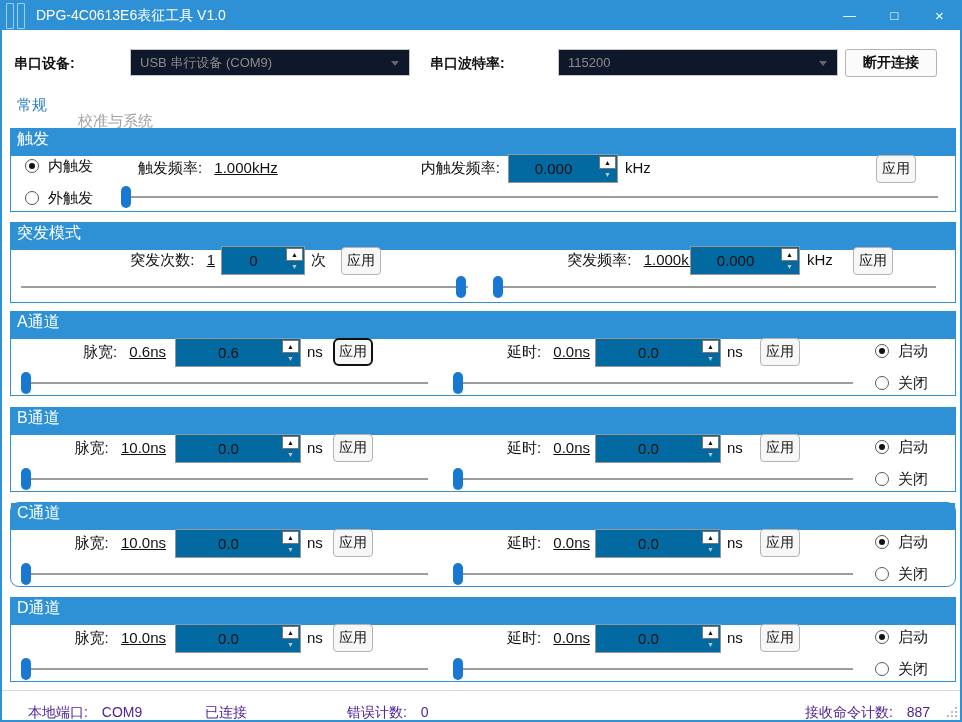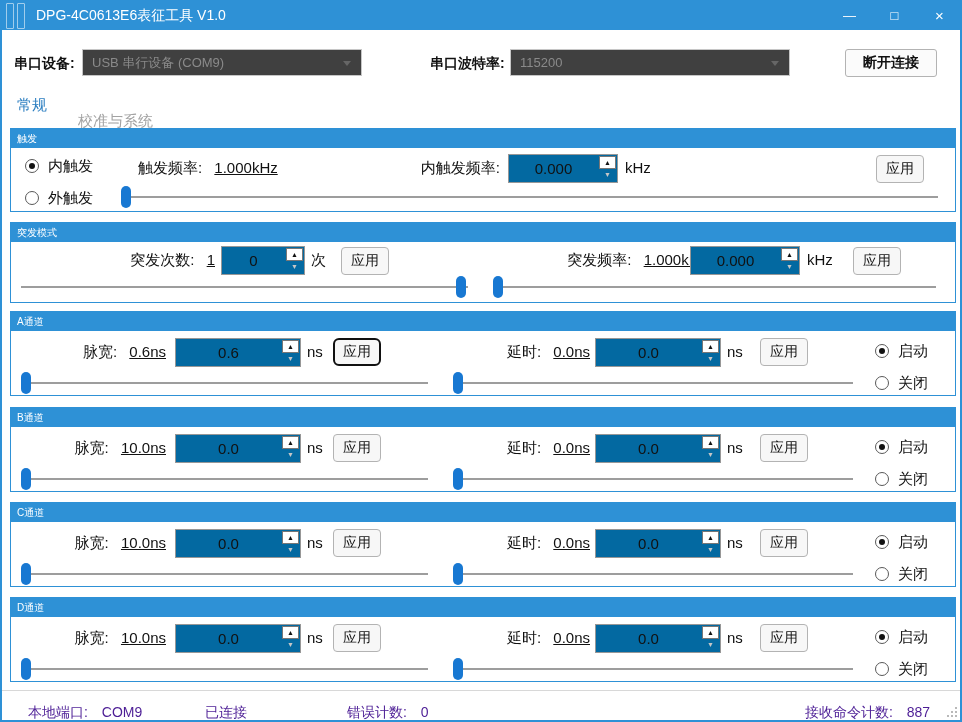--- a/index.html
+++ b/index.html
@@ -12,45 +12,45 @@
   .app-icon{position:absolute;left:4px;top:3px;width:24px;height:24px;}
   .app-icon::before,.app-icon::after{content:"";position:absolute;top:0;width:6px;height:24px;
             border:1px solid rgba(255,255,255,.55);border-radius:1px;}
   .app-icon::before{left:2px}.app-icon::after{left:13px}
   .title-text{position:absolute;left:36px;top:0;line-height:30px;font-size:14px;}
   .win-controls{position:absolute;right:0;top:0;height:30px;display:flex;}
   .win-btn{width:45px;height:30px;display:flex;align-items:center;justify-content:center;
            color:#fff;font-size:13px;cursor:default;}
   
   .tb-label{position:absolute;font-size:14px;font-weight:bold;color:#111;line-height:22px;}
-  .combo{position:absolute;height:27px;background:#404040;border:1px solid #c6c6c6;
-         font-size:13px;color:#8a8a8a;line-height:25px;padding-left:9px;}
+  .combo{position:absolute;height:27px;background:#0f172a;border:1px solid #c6c6c6;
+         font-size:13px;color:#8a8a8a;line-height:25px;padding-left:9px;margin-left:48px;}
   .combo-arrow{position:absolute;right:10px;top:11px;width:0;height:0;
          border-left:4px solid transparent;border-right:4px solid transparent;border-top:5px solid #666;}
   .btn{position:absolute;height:28px;background:#fbfbfb;border:1px solid #b3b3b3;border-radius:3px;
        font-size:14px;font-weight:bold;color:#111;text-align:center;}
   
   .tab{position:absolute;top:94px;font-size:15px;cursor:default;}
   .tab.active{color:var(--active-tab,#2D7FC1);}
   .tab.inactive{color:#a3a3a3;margin-top:16px;}
   
   .group{position:absolute;left:8px;width:946px;border:1.5px solid var(--accent,#2E91D6);background:#fff;}
-  .group-header{position:absolute;left:0;top:0;right:0;height:19px;background:var(--accent,#2E91D6);
-                color:#fff;font-size:10px;line-height:19px;padding-left:6px;}
+  .group-header{position:absolute;left:0;top:0;right:0;height:27px;background:var(--accent,#2E91D6);
+                color:#fff;font-size:16px;line-height:19px;padding-left:6px;}
   .lbl{position:absolute;height:22px;line-height:22px;font-size:15px;color:#111;white-space:nowrap;}
   .lbl span + span{margin-left:8px;text-decoration:underline;}
   .ra{text-align:right;}
   
   .spin{position:absolute;height:29px;background:#0369a1;border:1px solid #979797;display:flex;}
   .spin-val{flex:1;text-align:center;line-height:27px;font-size:15px;color:#111;}
   .spin-btns{width:19px;display:flex;flex-direction:column;padding:1px;}
   .spin-up,.spin-down{height:50%;display:flex;align-items:center;justify-content:center;font-size:7px;}
   .spin-up{border:1px solid #777;color:#111;background:#fff;}
   .spin-down{color:#c6c6c6;}
-  .apply{position:absolute;width:48px;height:28px;background:#f7f7f7;border:1px solid #b3b3b3;
+  .apply{position:absolute;width:40px;height:28px;background:#f7f7f7;border:1px solid #b3b3b3;
          border-radius:4px;font-size:14px;color:#111;padding:0;}
   .apply.focused{border:2px solid #111;border-radius:6px;}
   
   .radio-row{position:absolute;display:flex;align-items:center;gap:9px;font-size:15px;color:#111;height:20px;}
   .radio{width:14px;height:14px;border:1px solid #595959;border-radius:50%;background:#fff;position:relative;flex:none;}
   .radio.checked::after{content:"";position:absolute;left:3px;top:3px;width:6px;height:6px;border-radius:50%;background:#111;}
   
   .slider{position:absolute;height:22px;}
   .slider::before{content:"";position:absolute;left:0;right:0;top:10px;height:2px;background:#9d9d9d;}
   .handle{position:absolute;left:0;top:0;width:10px;height:22px;border-radius:5px;background:var(--handle,#1878D2);}
@@ -245,21 +245,21 @@
         <span class="radio"></span>
         <span>关闭</span>
       </label>
       <div class="slider" style="left:10px;top:60px;width:407px">
         <span class="handle"></span>
       </div>
       <div class="slider" style="left:442px;top:60px;width:400px">
         <span class="handle"></span>
       </div>
     </section>
-      <section class="group channel" style="height: 85px; top: 500px;">
+      <section class="group channel" style="height: 85px; top: 500px; border-radius: 9px;">
       <div class="group-header">
         <span>C通道</span>
       </div>
       <div class="lbl ra" style="left:0;width:155px;top:29px">
         <span>脉宽:</span>
         <span>10.0ns</span>
       </div>
       <div class="spin" style="left:164px;top:26px;width:126px">
         <span class="spin-val">0.0</span>
         <span class="spin-btns">

